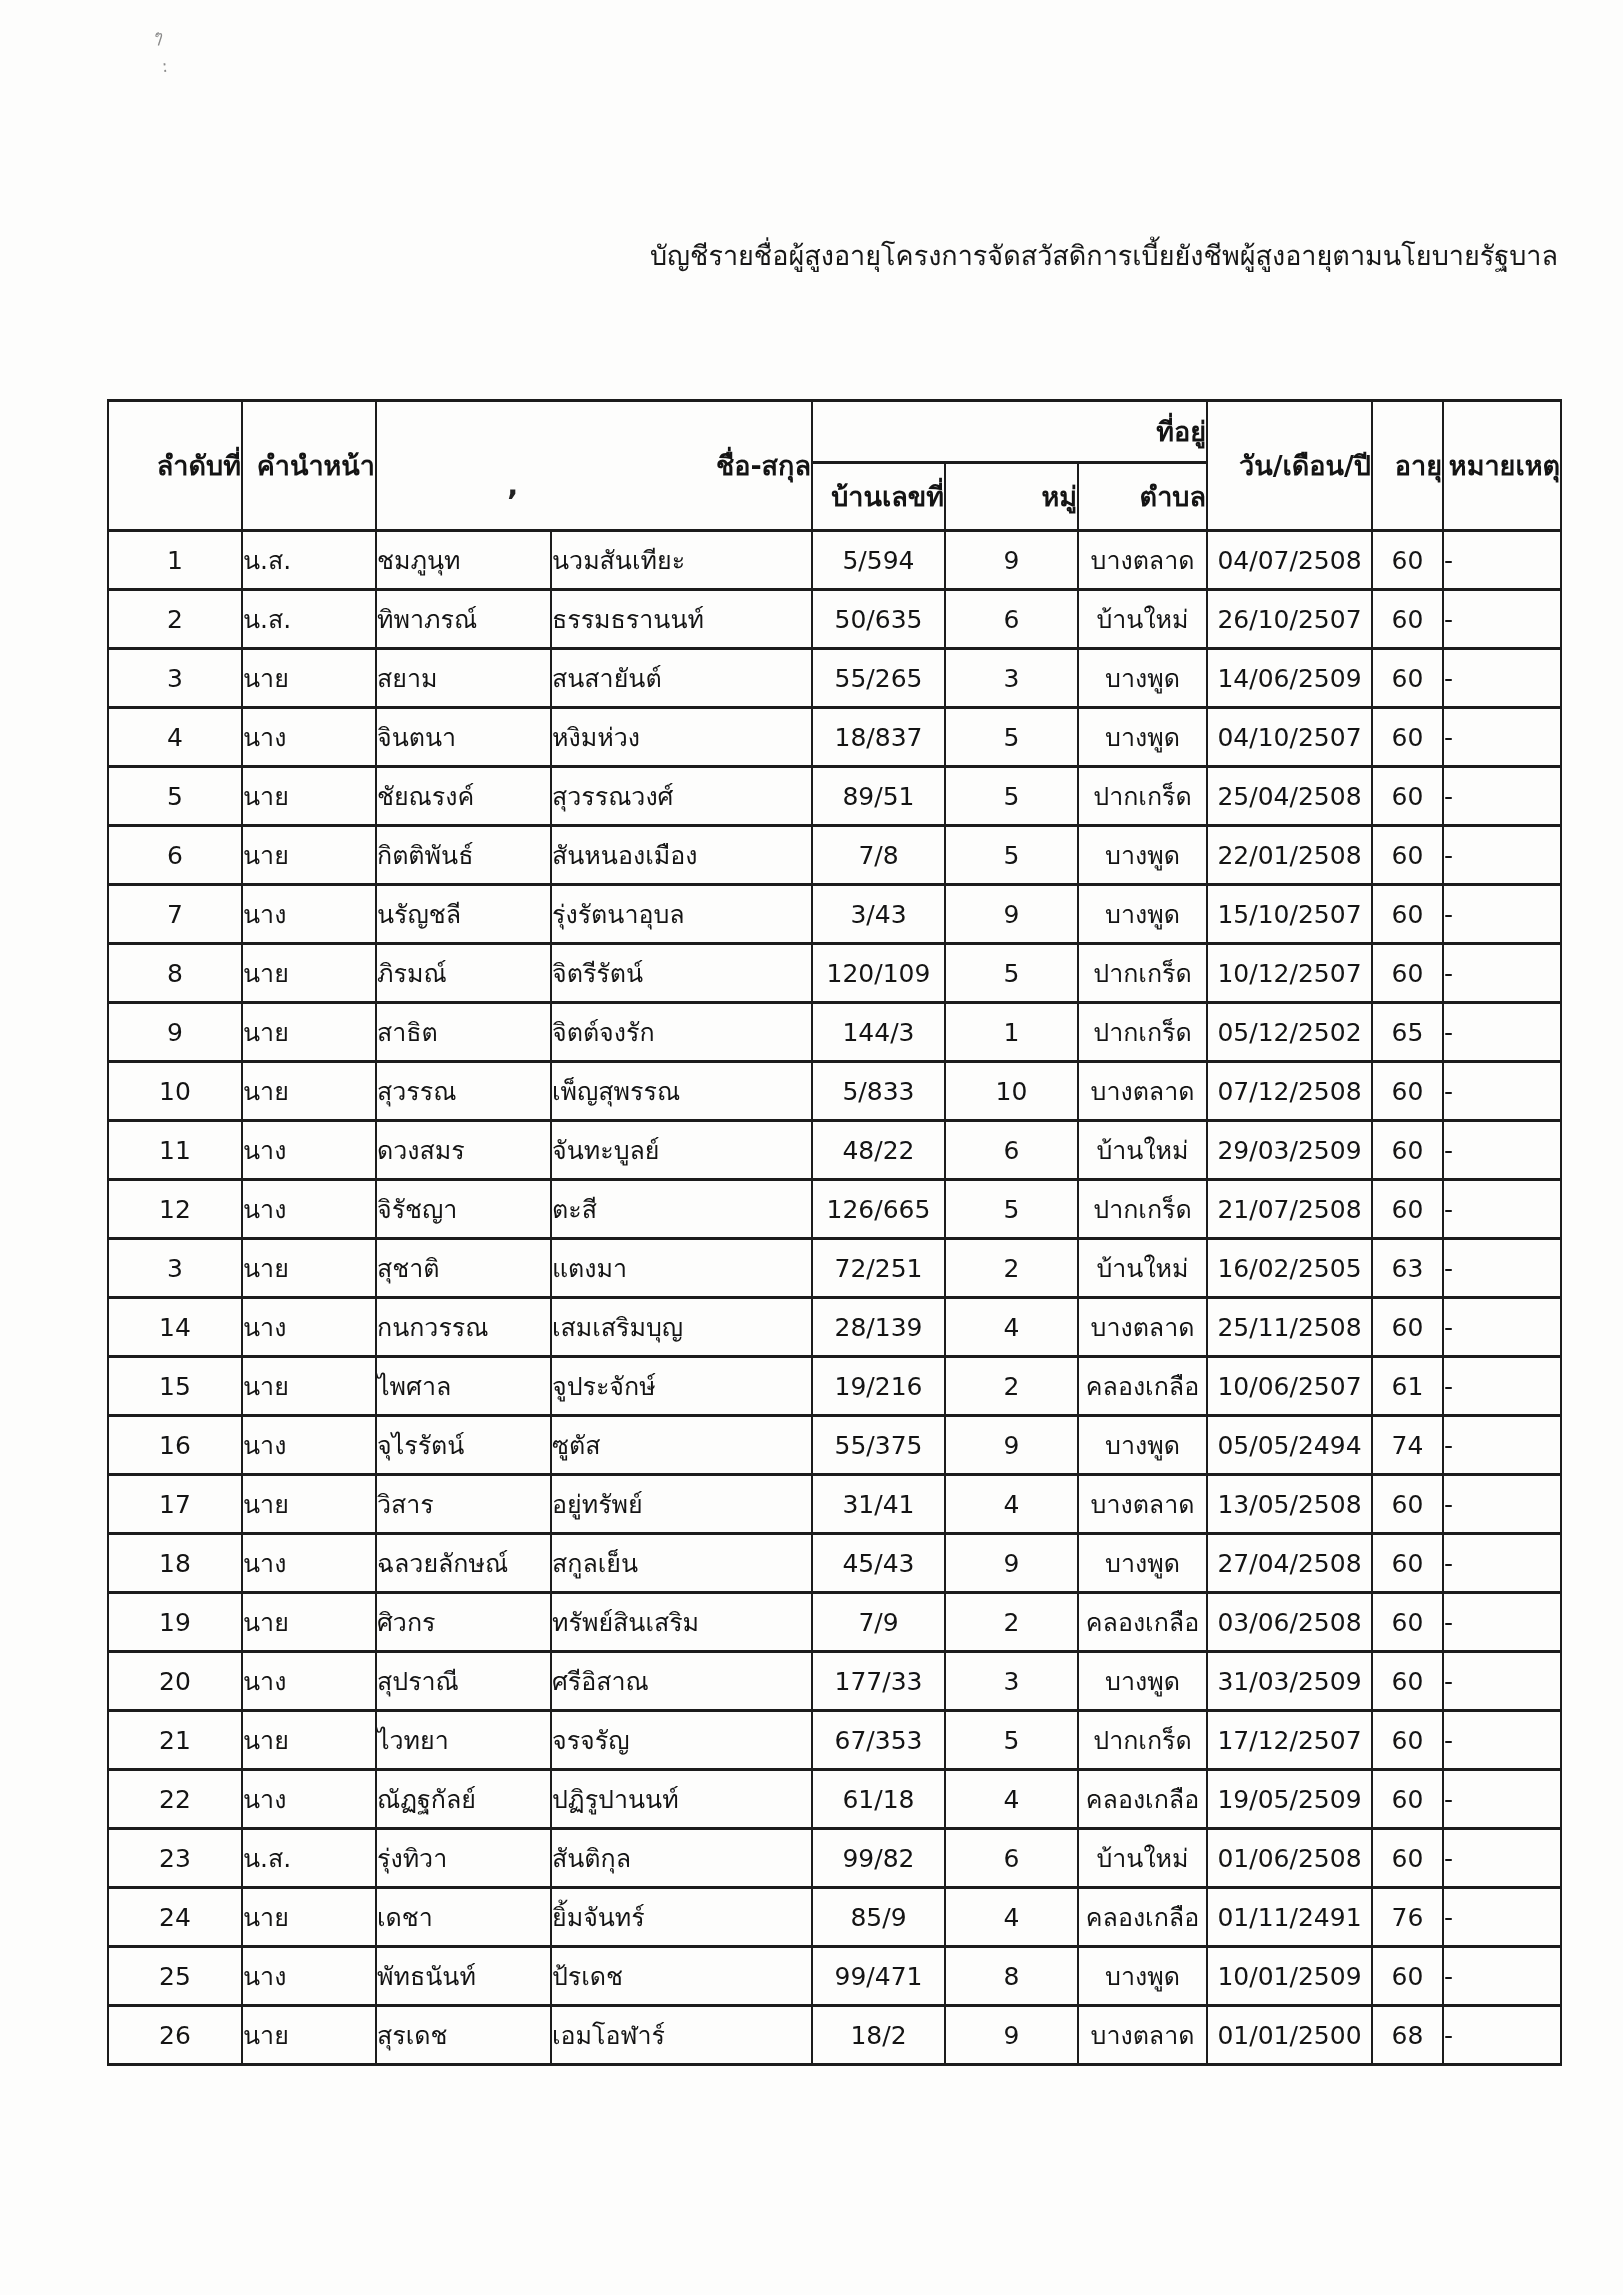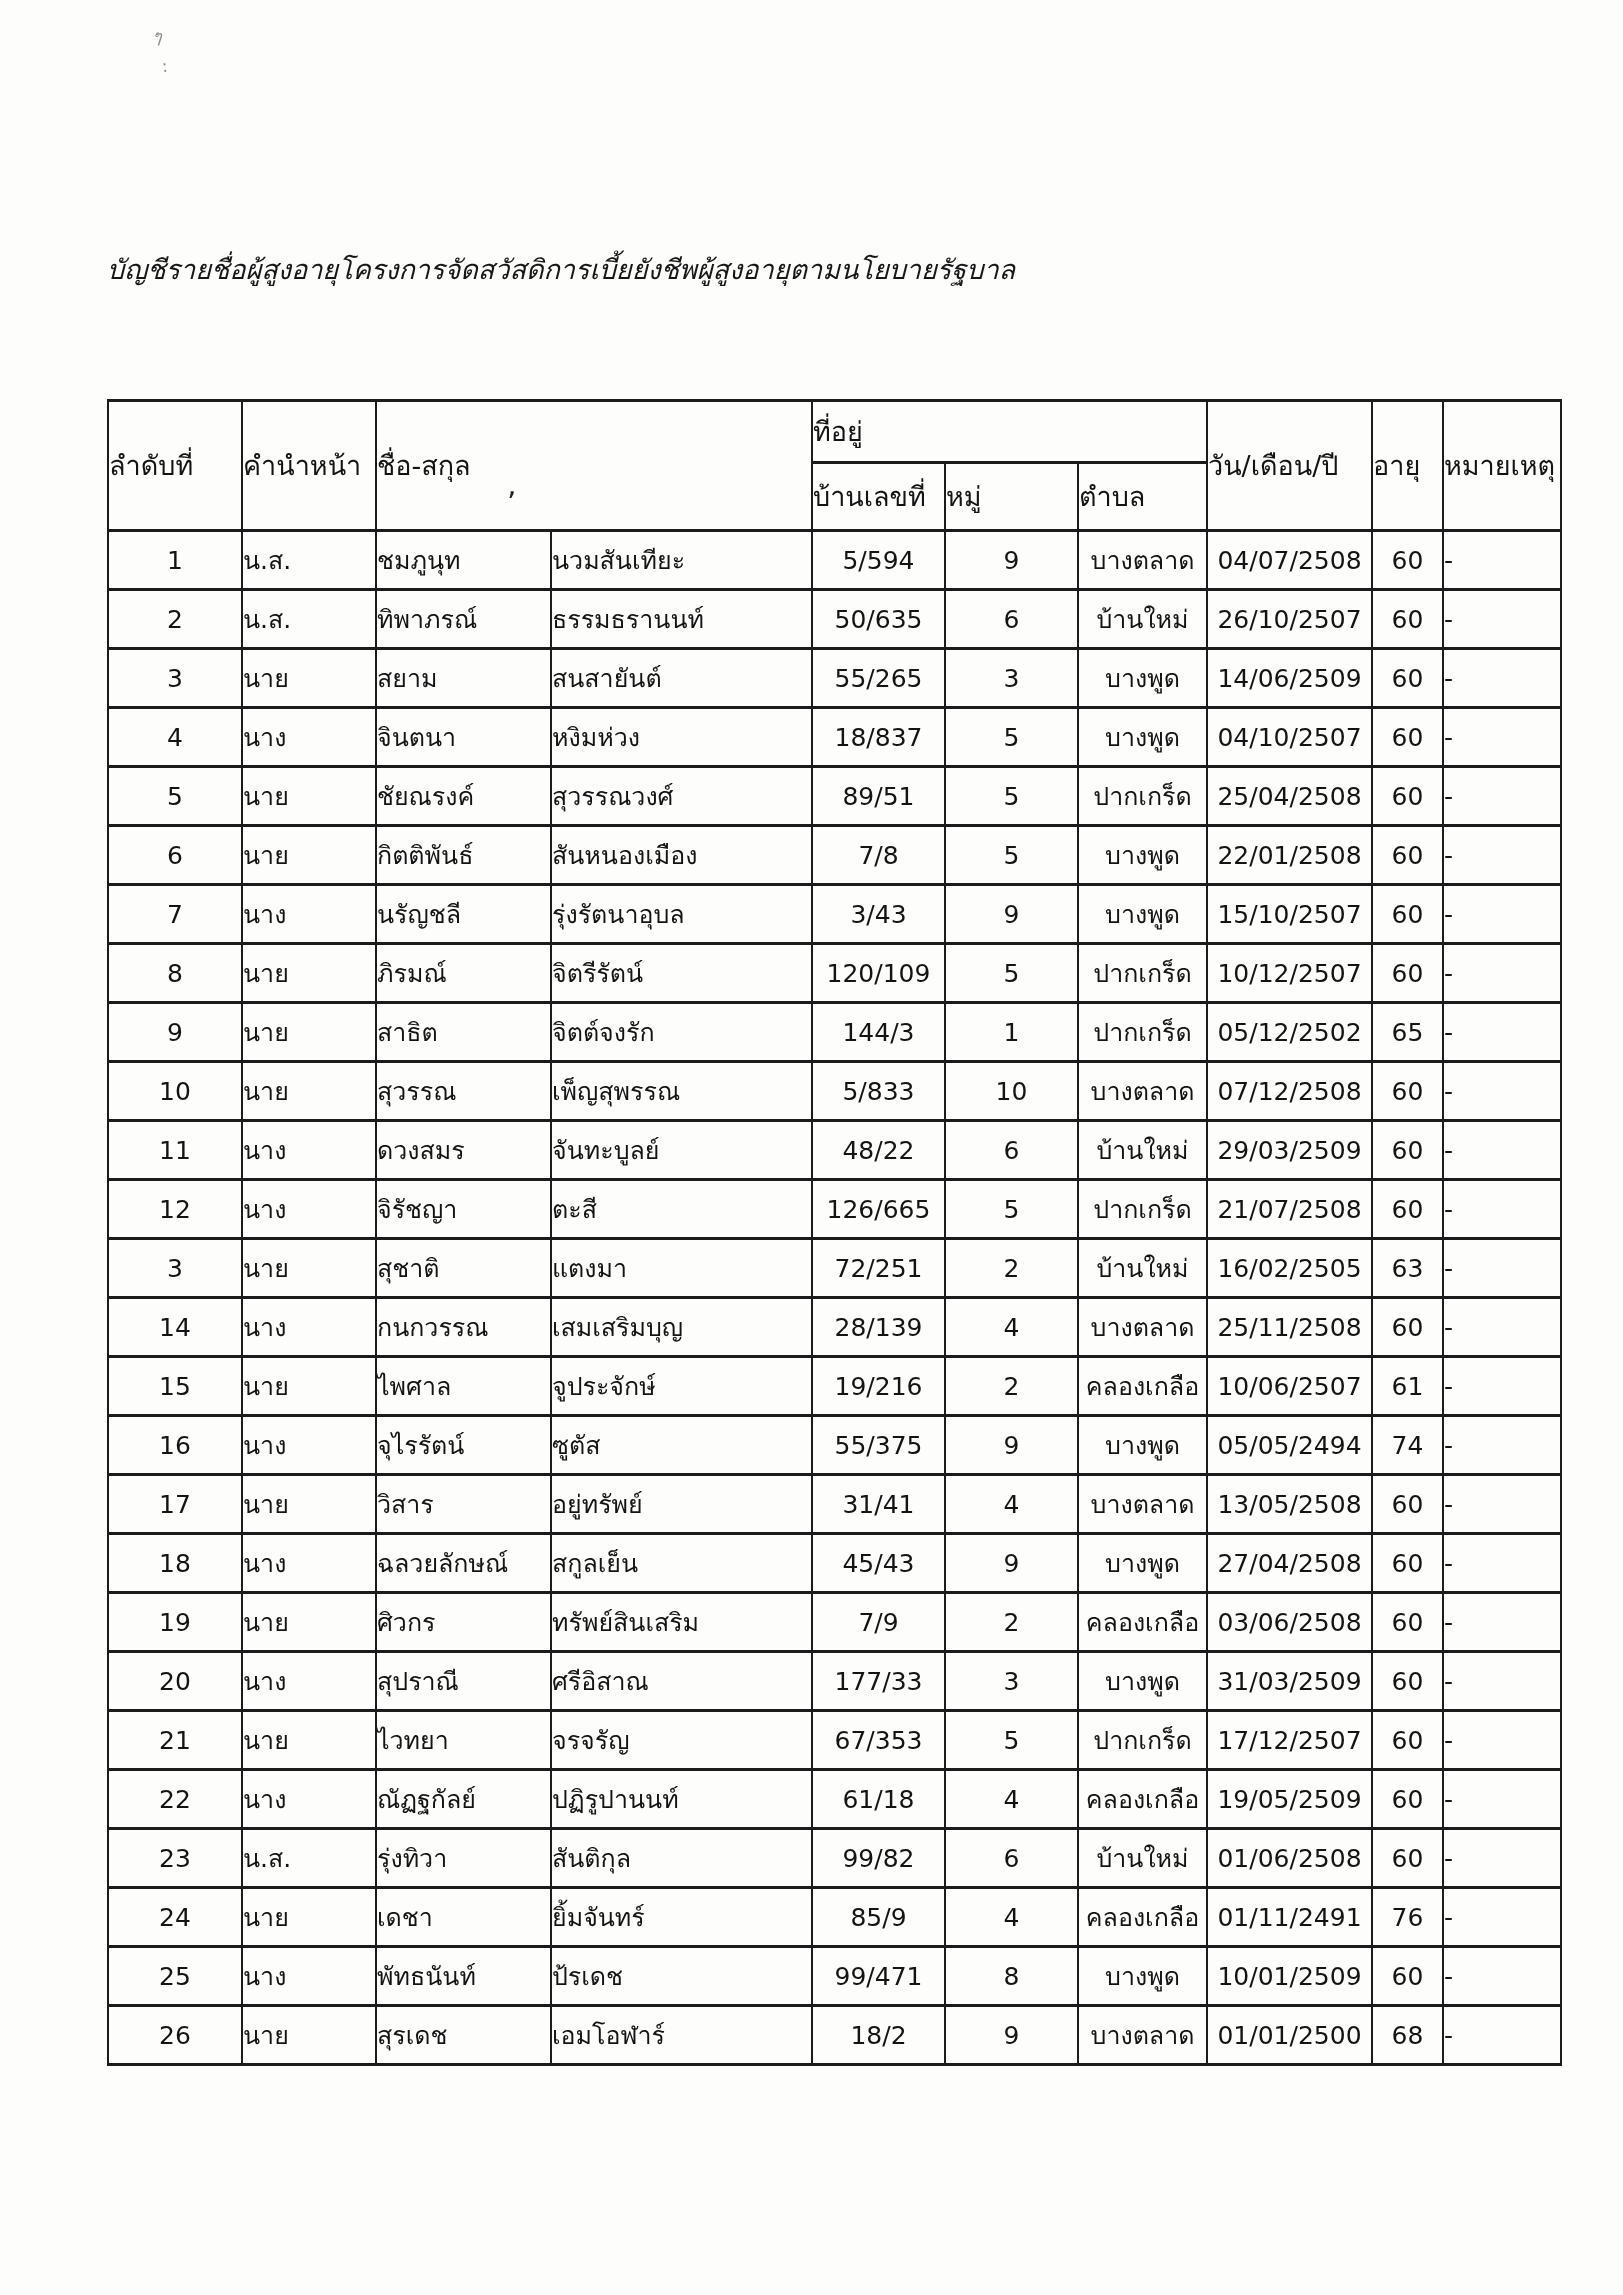--- a/index.html
+++ b/index.html
@@ -10,23 +10,22 @@
     font-family:"DejaVu Sans","Liberation Sans",sans-serif;
     color:#141414;
     overflow:hidden;
   }
   
   .pen-mark{position:absolute;color:#8a8a8a;font-size:17px;line-height:1;}
   .pm1{left:154px;top:27.5px;transform:rotate(18deg);}
   .pm2{left:162px;top:58px;transform:rotate(-6deg);}
 
   .title-wrap{
-    position:absolute;left:107px;top:256px;width:1451px;
-    text-align:left;
-    font-style:italic;
+    position:absolute;left:107px;top:242px;width:1451px;
+    text-align:right;
   }
   .title-line{
     font-size:27px;
     line-height:1.0;
     margin:0 0 37px 0;
     color:#171717;
   }
 
   table.doc{
     position:absolute;left:107px;top:399px;
@@ -48,23 +47,23 @@
   table.doc th, table.doc td{
     border-left:2px solid #1c1c1c;
     border-right:2px solid #1c1c1c;
     border-top:3.3px solid #1c1c1c;
     border-bottom:3.3px solid #1c1c1c;
     padding:0;
     overflow:hidden;
     white-space:nowrap;
   }
   table.doc th{
-    font-weight:400;
+    font-weight:700;
     font-size:27px;
-    text-align:left;
+    text-align:right;
     vertical-align:middle;
     position:relative;
   }
   .hrow1 th{height:59px;}
   .hrow2 th{height:65px;margin-left:16px;}
   table.doc td{
     height:56px; 
     font-size:25px;
     vertical-align:middle;
   }

